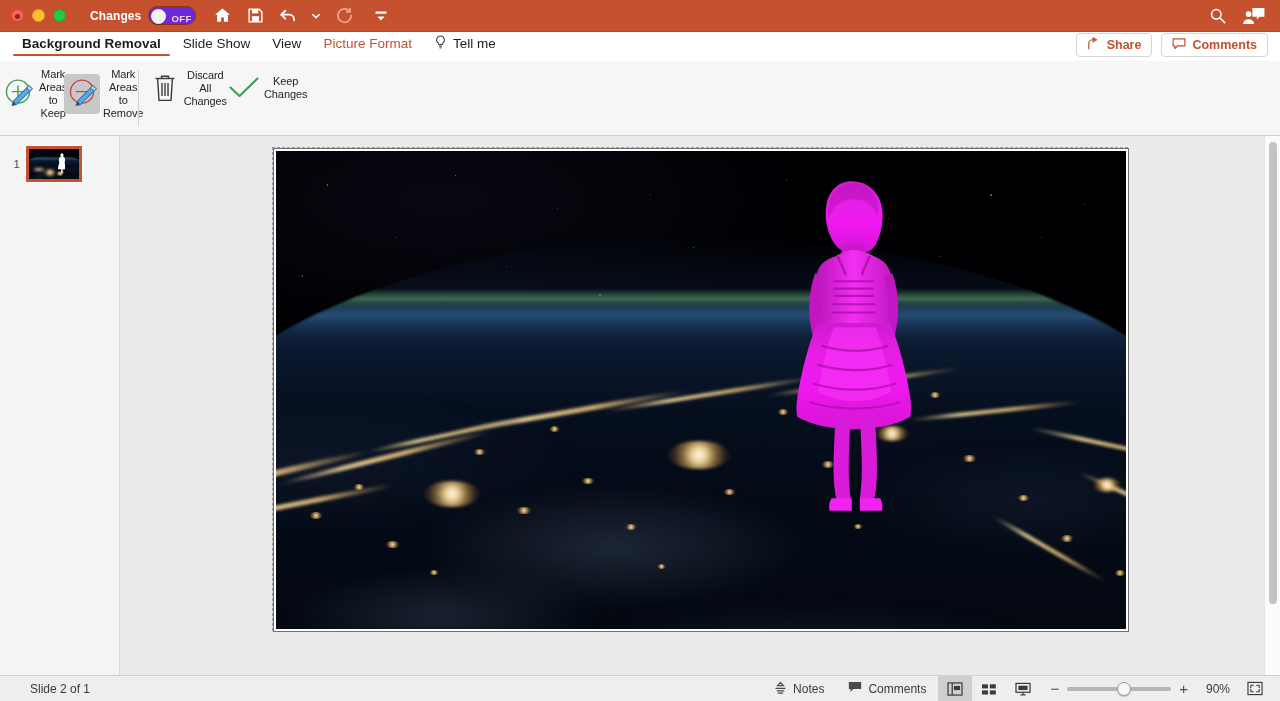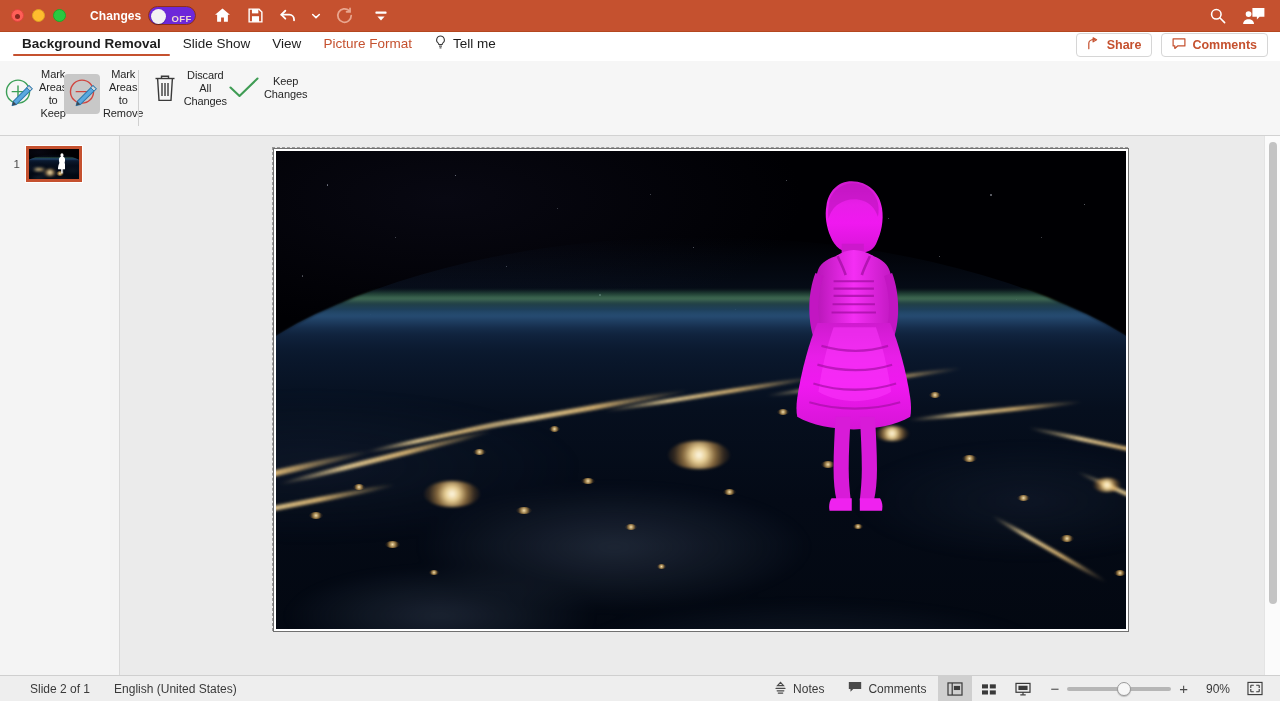--- a/index.html
+++ b/index.html
@@ -589,21 +589,20 @@
 
       <div class="vscroll">
         <div class="vthumb"></div>
       </div>
     </div>
 
   </div>
 
   <div class="statusbar">
     <span class="sb-item">Slide 2 of 1</span>
-    <span class="sb-item">English (United States)</span>
 
     <div class="sb-right">
       <span class="sb-item">
         <span>
           <svg width="13" height="13" viewBox="0 0 14 14" fill="none" stroke="#4a4a4a" stroke-width="1.3" stroke-linecap="round">
               <path d="M7 1.5 10.2 5H3.8z"></path>
               <path d="M2.2 8h9.6M3.4 10.6h7.2M4.6 13h4.8"></path>
             </svg>
         </span>
         <span>Notes</span>

